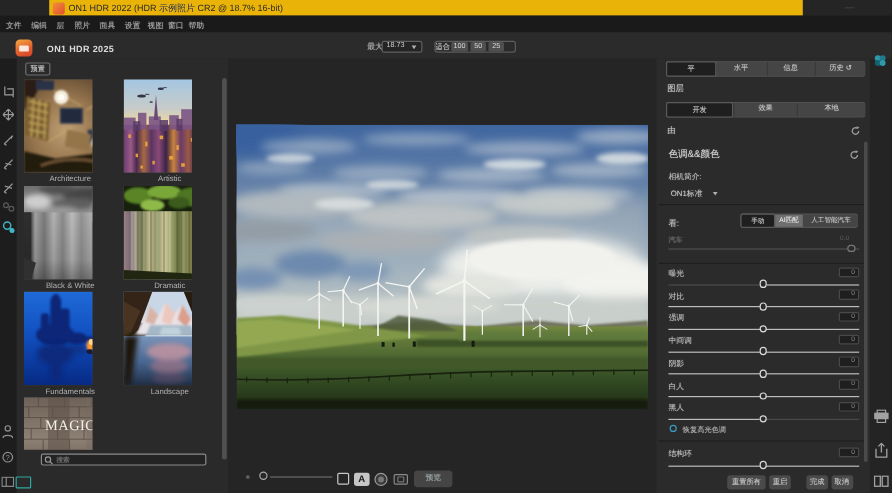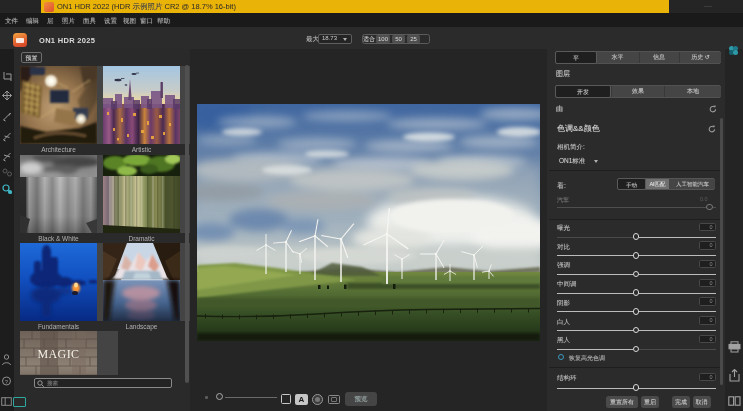--- a/index.html
+++ b/index.html
@@ -29,21 +29,21 @@
 font-size:6px;text-align:center;line-height:8px;text-shadow:none;}
 
 #sidebar{left:0;top:49px;width:14px;height:362px;background:#1d1d1d;}
 #lpanel{left:14px;top:49px;width:176px;height:362px;background:#2a2a2a;}
 #canvas{left:190px;top:49px;width:357px;height:362px;background:#252525;}
 #rpanel{left:547px;top:49px;width:178px;height:362px;background:#2b2b2b;}
 #rstrip{left:725px;top:49px;width:18px;height:362px;background:#242424;}
 
 #pretab{left:7px;top:3px;width:21px;height:11px;border:1px solid #6e6e6e;border-radius:2px;
 font-size:6px;color:#d8d8d8;text-align:center;line-height:10px;}
-.thumb{position:absolute;width:98px;height:78px;overflow:hidden;background:#444;}
+.thumb{position:absolute;width:57px;height:78px;overflow:hidden;background:#444;}
 .tlab{position:absolute;width:77px;text-align:center;font-size:6.5px;color:#b2b2b2;text-shadow:none;white-space:nowrap;}
 #search{left:20px;top:329px;width:138px;height:10px;background:#232323;border:1px solid #8a8a8a;border-radius:2px;}
 #lscroll{left:171px;top:16px;width:4px;height:318px;background:#505050;border-radius:2px;}
 
 .seg{position:absolute;border-radius:2px;background:#454545;color:#c8c8c8;font-size:6px;
 text-align:center;}
 .seg.sel{background:#1f1f1f;}
 .rlbl{position:absolute;font-size:6.5px;color:#bdbdbd;white-space:nowrap;}
 .track{position:absolute;height:1.2px;background:#bcbcbc;}
 .handle{position:absolute;width:6.5px;height:6.5px;border-radius:50%;border:1.6px solid #dadada;background:#2b2b2b;}

